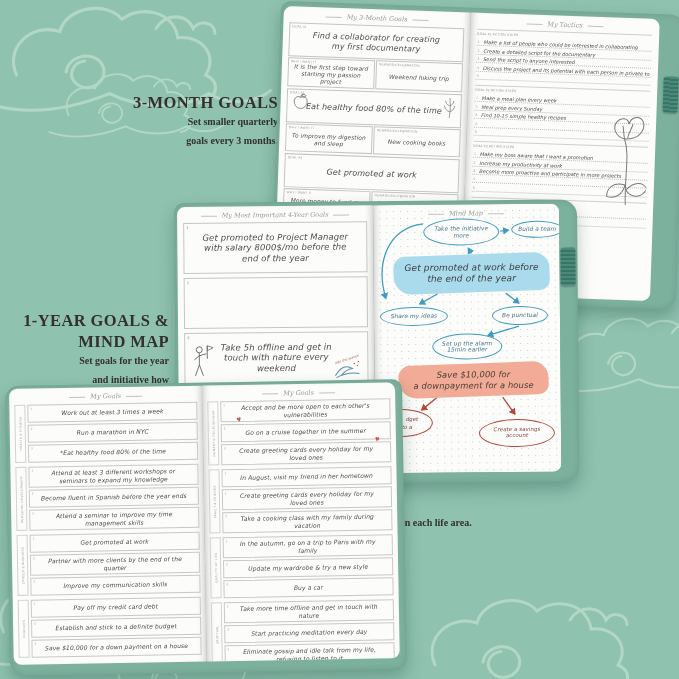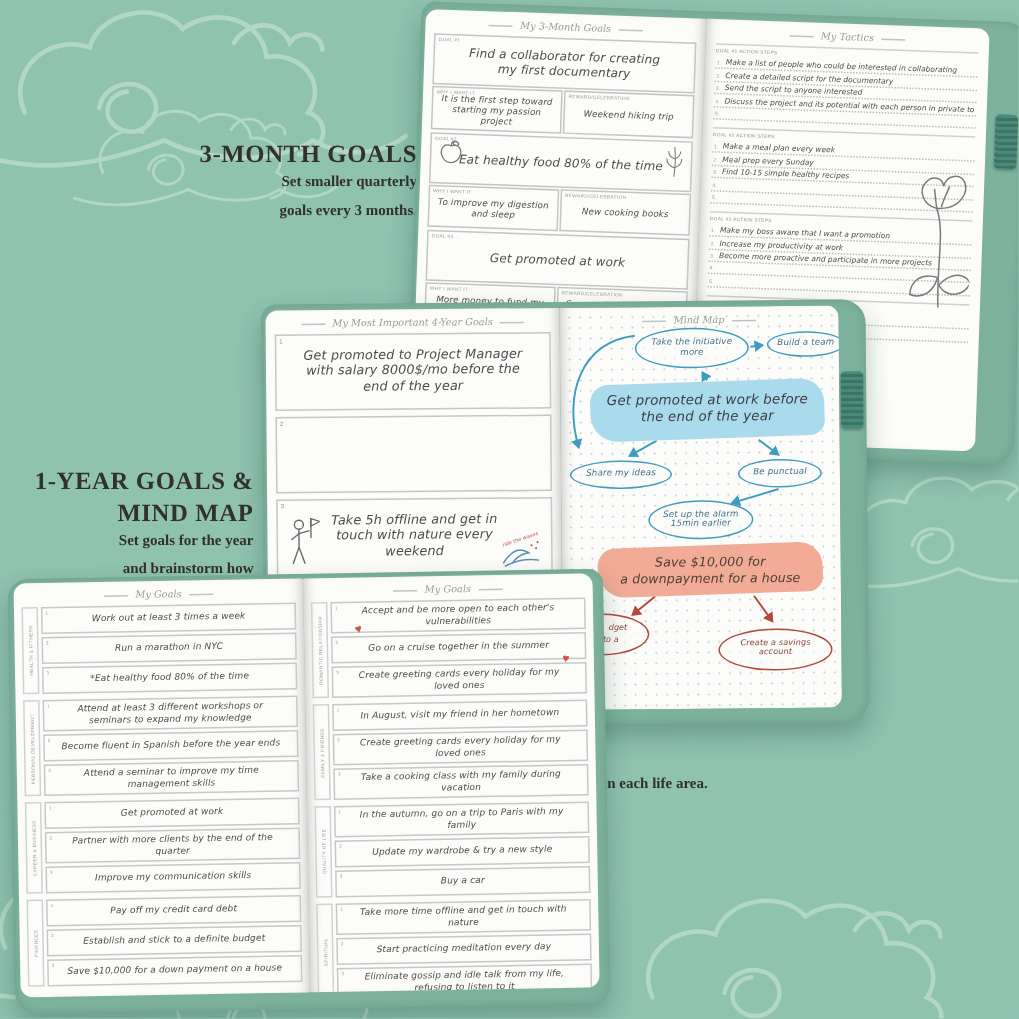--- a/index.html
+++ b/index.html
@@ -126,21 +126,21 @@
 
   <div class="caption c1">
     <div class="cap-title">3-MONTH GOALS</div>
     <div class="cap-body">Set smaller quarterly</div>
     <div class="cap-body">goals every 3 months.</div>
   </div>
   <div class="caption c2">
     <div class="cap-title">1-YEAR GOALS &amp;</div>
     <div class="cap-title">MIND MAP</div>
     <div class="cap-body">Set goals for the year</div>
-    <div class="cap-body">and brainstorm how</div>
+    <div class="cap-body">and initiative how</div>
     <div class="cap-body">to achieve them.</div>
   </div>
   <div class="caption c3">
     <div class="cap-body">in each life area.</div>
   </div>
 
   <div class="spread spread-top">
     <div class="cover">
       <div class="penloop" style="right:5px;top:62px;height:36px;"></div>
     </div>

